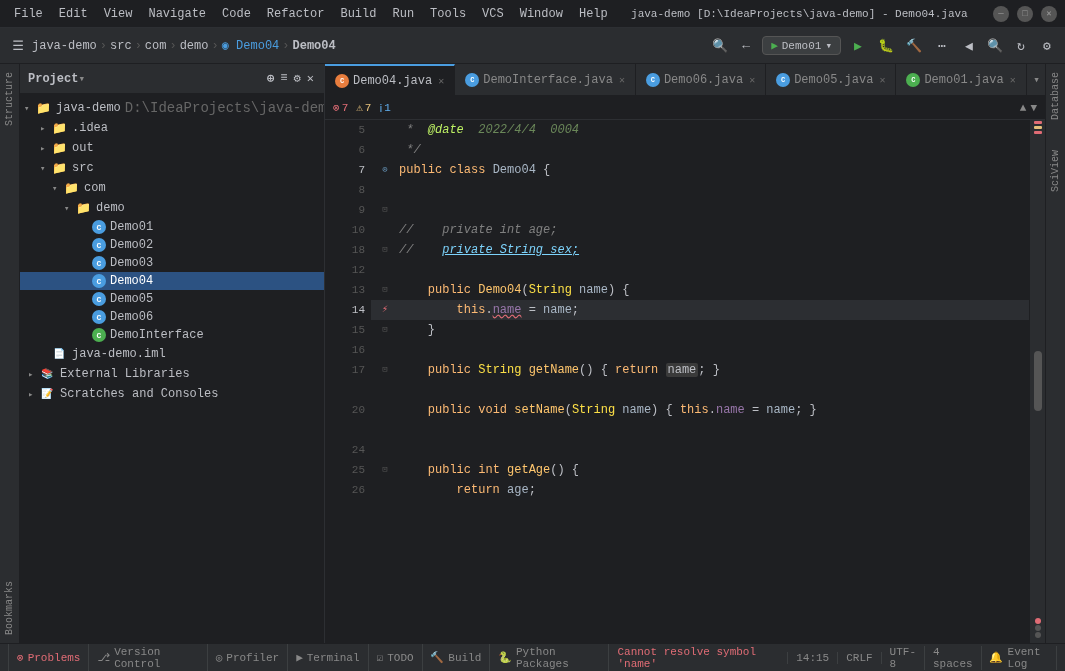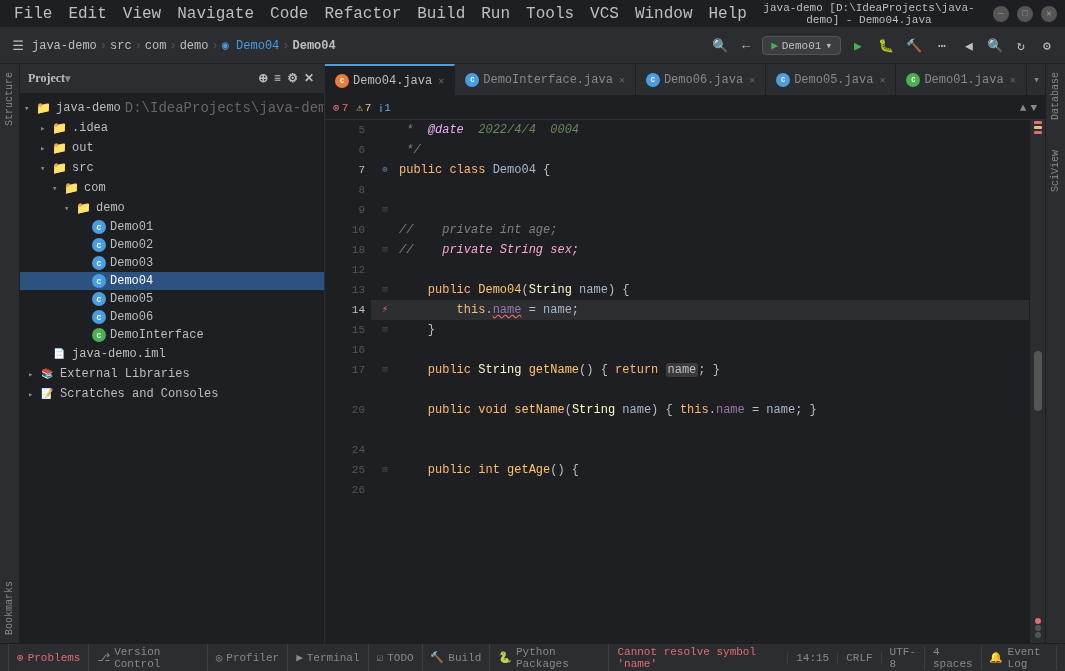--- a/index.html
+++ b/index.html
@@ -27,21 +27,21 @@
     }
     #title-bar .window-title {
       font-size: 11px;
       color: #bcbec4;
       flex: 1;
       text-align: center;
     }
     #title-bar .menu-bar {
       display: flex;
       gap: 4px;
-      font-size: 16px;
+      font-size: 12px;
       color: #bcbec4;
     }
     #title-bar .menu-bar span {
       padding: 2px 6px;
       cursor: pointer;
     }
     .win-controls {
       display: flex;
       gap: 8px;
       margin-left: 8px;
@@ -125,21 +125,20 @@
     #sidebar-header {
       display: flex;
       align-items: center;
       padding: 4px 8px;
       background: #2b2d30;
       height: 30px;
       border-bottom: 1px solid #1e1f22;
       font-size: 12px;
       font-weight: bold;
       gap: 0;
-      font-family: Liberation Serif, serif;
     }
     #sidebar-header .header-icons {
       margin-left: auto;
       display: flex;
       gap: 2px;
     }
     #sidebar-header .header-icons span {
       cursor: pointer;
       font-size: 12px;
       color: #bcbec4;
@@ -331,23 +330,23 @@
     .error-icon {
       color: #e06c75;
       font-size: 10px;
     }
     .code-text {
       padding-left: 4px;
       white-space: pre;
     }
     
     .kw { color: #fdba74; font-weight: normal; }
-    .type { color: #fef9c3; }
+    .type { color: #fde047; }
     .comment { color: #808080; font-style: italic; }
-    .annotation { color: #f0abfc; font-style: italic; }
+    .annotation { color: #bef264; font-style: italic; }
     .method { color: #ffc66d; }
     .highlight-bg { background: #3a3a3a; border-radius: 2px; padding: 0 2px; }
 
     
     #right-panel {
       width: 16px;
       background: #2b2d30;
       display: flex;
       flex-direction: column;
       align-items: center;
@@ -759,21 +758,21 @@
 
           <div class="code-line">
             <div class="gutter"></div>
             <span class="code-text comment">//    <span style="color:#808080;">private int age;</span></span>
           </div>
 
           <div class="code-line">
             <div class="gutter">
               <span class="fold-icon">⊡</span>
             </div>
-            <span class="code-text comment">//    <span style="color:#f9a8d4;">private String sex;</span></span>
+            <span class="code-text comment">//    <span style="color:#7dd3fc;text-decoration:underline;">private String sex;</span></span>
           </div>
 
           <div class="code-line">
             <div class="gutter"></div>
             <span class="code-text"></span>
           </div>
 
           <div class="code-line">
             <div class="gutter">
               <span class="fold-icon">⊡</span>
@@ -827,20 +826,24 @@
             <span class="code-text"></span>
           </div>
 
           <div class="code-line">
             <div class="gutter">
               <span class="fold-icon">⊡</span>
             </div>
             <span class="code-text">    <span class="kw">public</span> <span class="kw">int</span> <span class="method">getAge</span>() {</span>
           </div>
 
+          <div class="code-line">
+            <div class="gutter"></div>
+            <span class="code-text">        <span class="kw">return</span> <span style="color:#a9b7c6;">age</span>;</span>
+          </div>
         </div>
       </div>
 
       <div id="right-panel">
         <div class="scroll-marker"></div>
         <div class="scroll-marker yellow"></div>
         <div class="scroll-marker"></div>
         <div style="flex:1;display:flex;flex-direction:column;justify-content:flex-start;align-items:center;padding-top:10px;">
           <div class="scroll-thumb"></div>
         </div>

